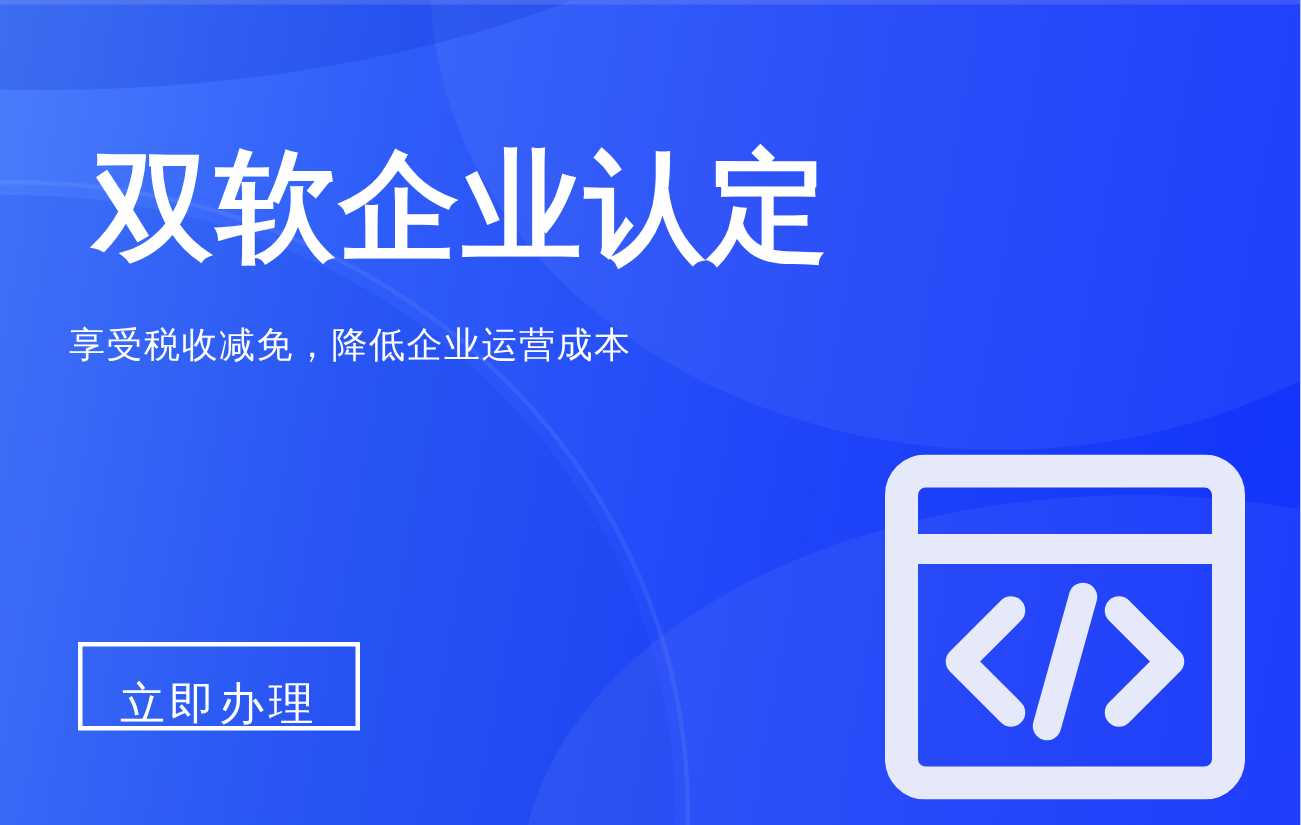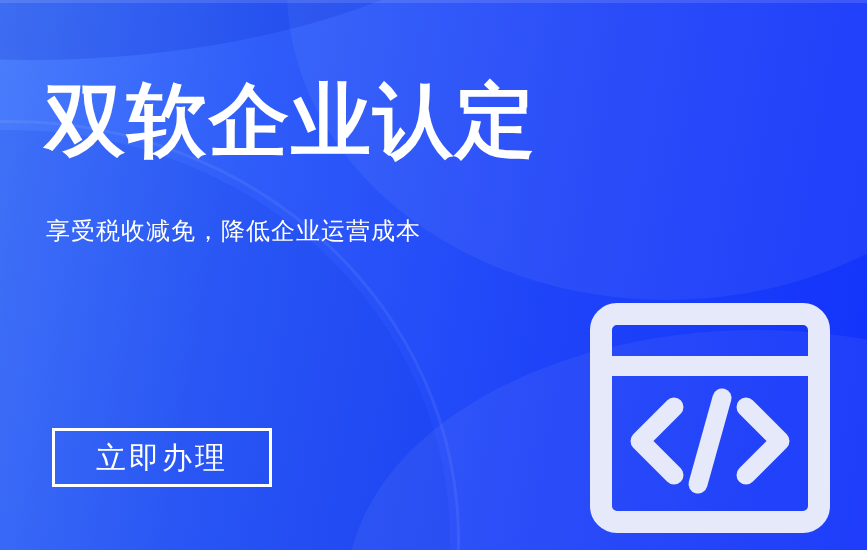--- a/index.html
+++ b/index.html
@@ -90,21 +90,21 @@
   .content {
     position: absolute;
     inset: 0;
     z-index: 5;
   }
 
   .title {
     position: absolute;
     left: 45px;
     top: 79px;
-    margin: 0;
+    margin: 17px;
     font-size: 80px;
     line-height: 1.05;
     font-weight: bold;
     color: #ffffff;
     letter-spacing: 2px;
     white-space: nowrap;
   }
 
   .subtitle {
     position: absolute;
@@ -116,32 +116,32 @@
     font-weight: normal;
     color: #ffffff;
     letter-spacing: 1px;
     white-space: nowrap;
   }
 
   .cta-button {
     position: absolute;
     left: 52px;
     top: 428px;
-    width: 220px;
+    width: 188px;
     height: 59px;
     box-sizing: border-box;
     border: 3px solid #ffffff;
     background: transparent;
     color: #ffffff;
     font-family: "Liberation Sans", "DejaVu Sans", sans-serif;
     font-size: 30px;
     line-height: 53px;
     letter-spacing: 3px;
     text-align: center;
-    padding: 0;
+    padding: 12px;
     cursor: pointer;
     white-space: nowrap;
   }
 
   
   .code-icon {
     position: absolute;
     left: 590px;
     top: 303px;
     width: 240px;

